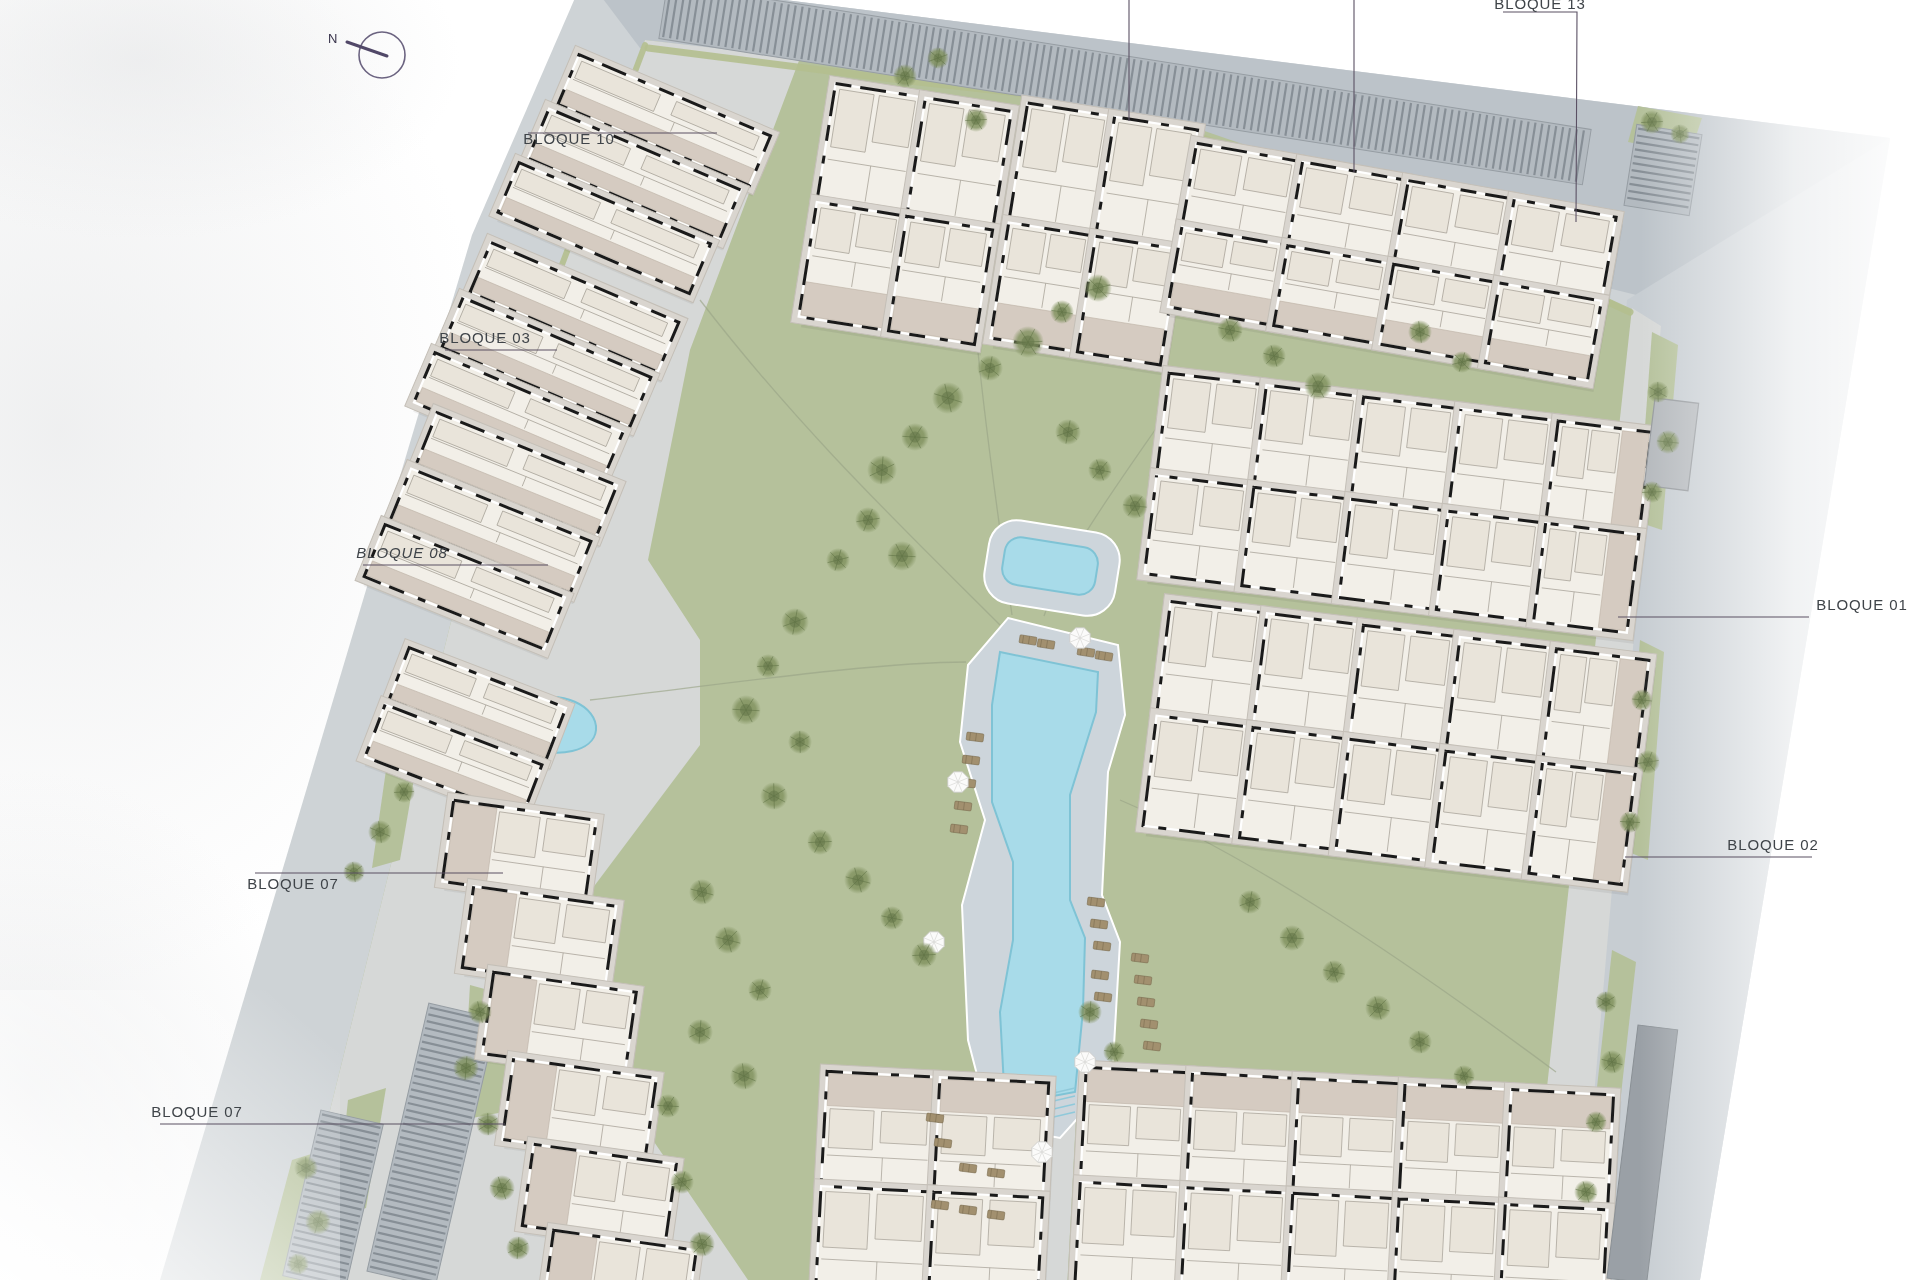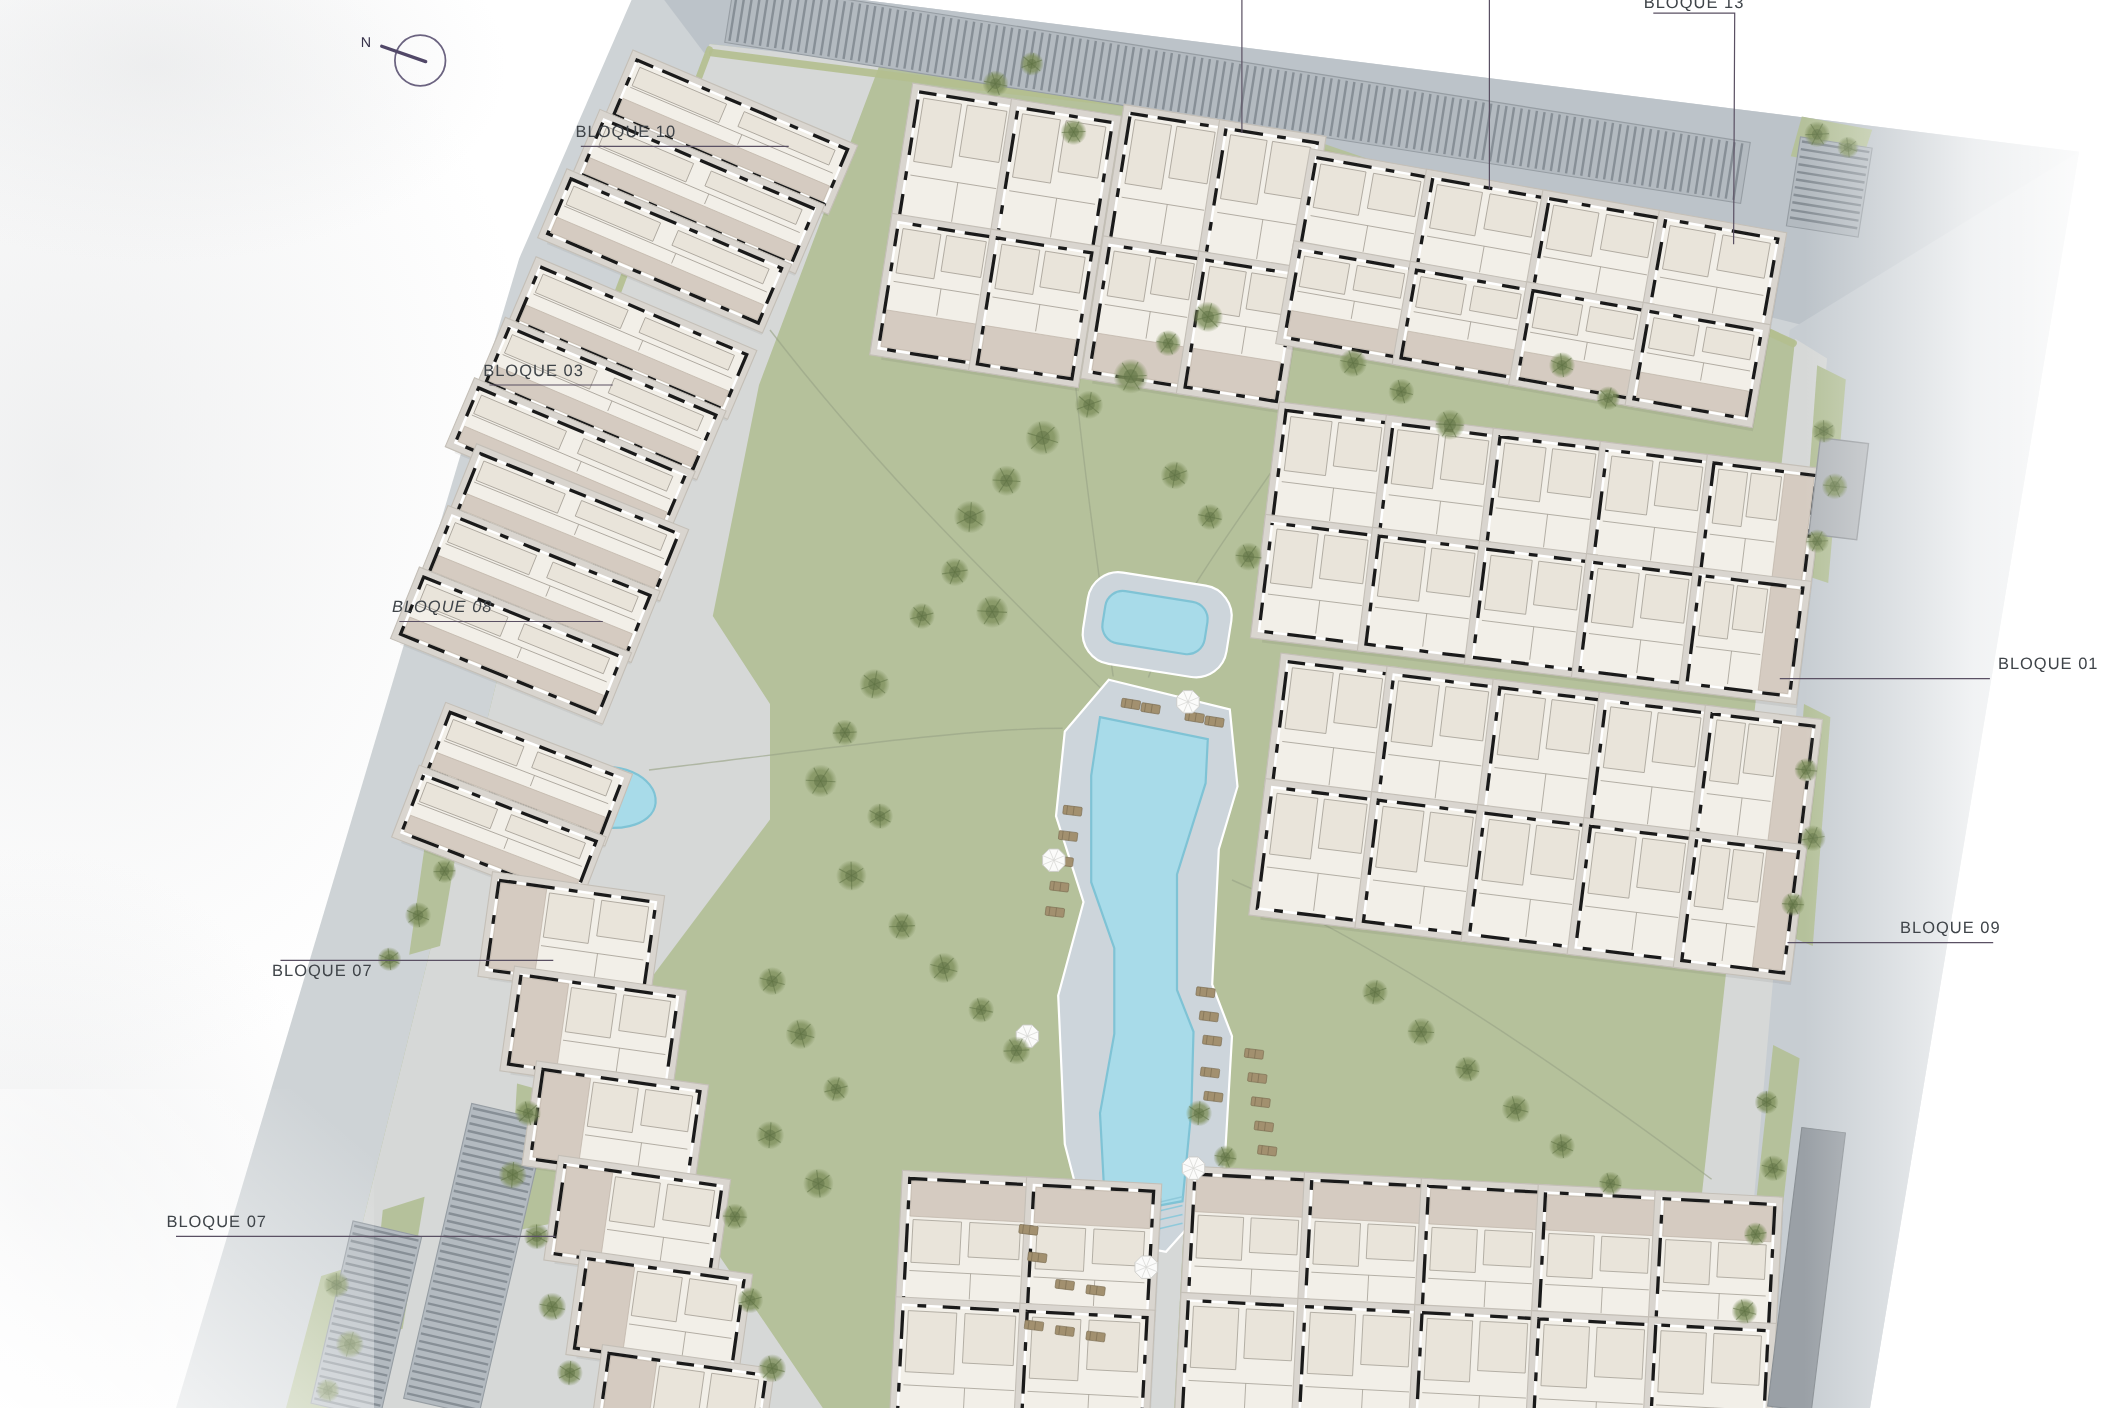--- a/index.html
+++ b/index.html
@@ -1774,22 +1774,22 @@
         <line x1="1129" y1="0" x2="1129" y2="121" stroke="#5a5063" stroke-width="1.1"></line>
         <line x1="1354" y1="0" x2="1354" y2="172" stroke="#5a5063" stroke-width="1.1"></line>
         <g>
           <circle cx="382" cy="55" r="23" fill="none" stroke="#6b6380" stroke-width="1.6"></circle>
           <line x1="347" y1="42" x2="387" y2="56" stroke="#514868" stroke-width="3" stroke-linecap="round"></line>
         </g>
       </g>
     </svg>
   <div id="labels">
     <div class="compass-n" id="compassN" style="left: 333px; top: 38px;">N</div>
-  <div class="plan-label" style="left: 569px; top: 120px;">BLOQUE 10</div>
+  <div class="plan-label" style="left: 569px; top: 138px;">BLOQUE 10</div>
       <div class="plan-label" style="left: 485px; top: 337px;">BLOQUE 03</div>
       <div class="plan-label" style="left: 402px; top: 552px; font-style: italic;">BLOQUE 08</div>
       <div class="plan-label" style="left: 293px; top: 860px; margin-top: 23px;">BLOQUE 07</div>
       <div class="plan-label" style="left: 197px; top: 1111px;">BLOQUE 07</div>
       <div class="plan-label" style="left: 1862px; top: 604px;">BLOQUE 01</div>
-      <div class="plan-label" style="left: 1773px; top: 844px;">BLOQUE 09</div>
+      <div class="plan-label" style="left: 1773px; top: 844px;">BLOQUE 02</div>
       <div class="plan-label" style="left: 1540px; top: 3px;">BLOQUE 13</div>
     </div>
 </div>
 
 </body></html>

